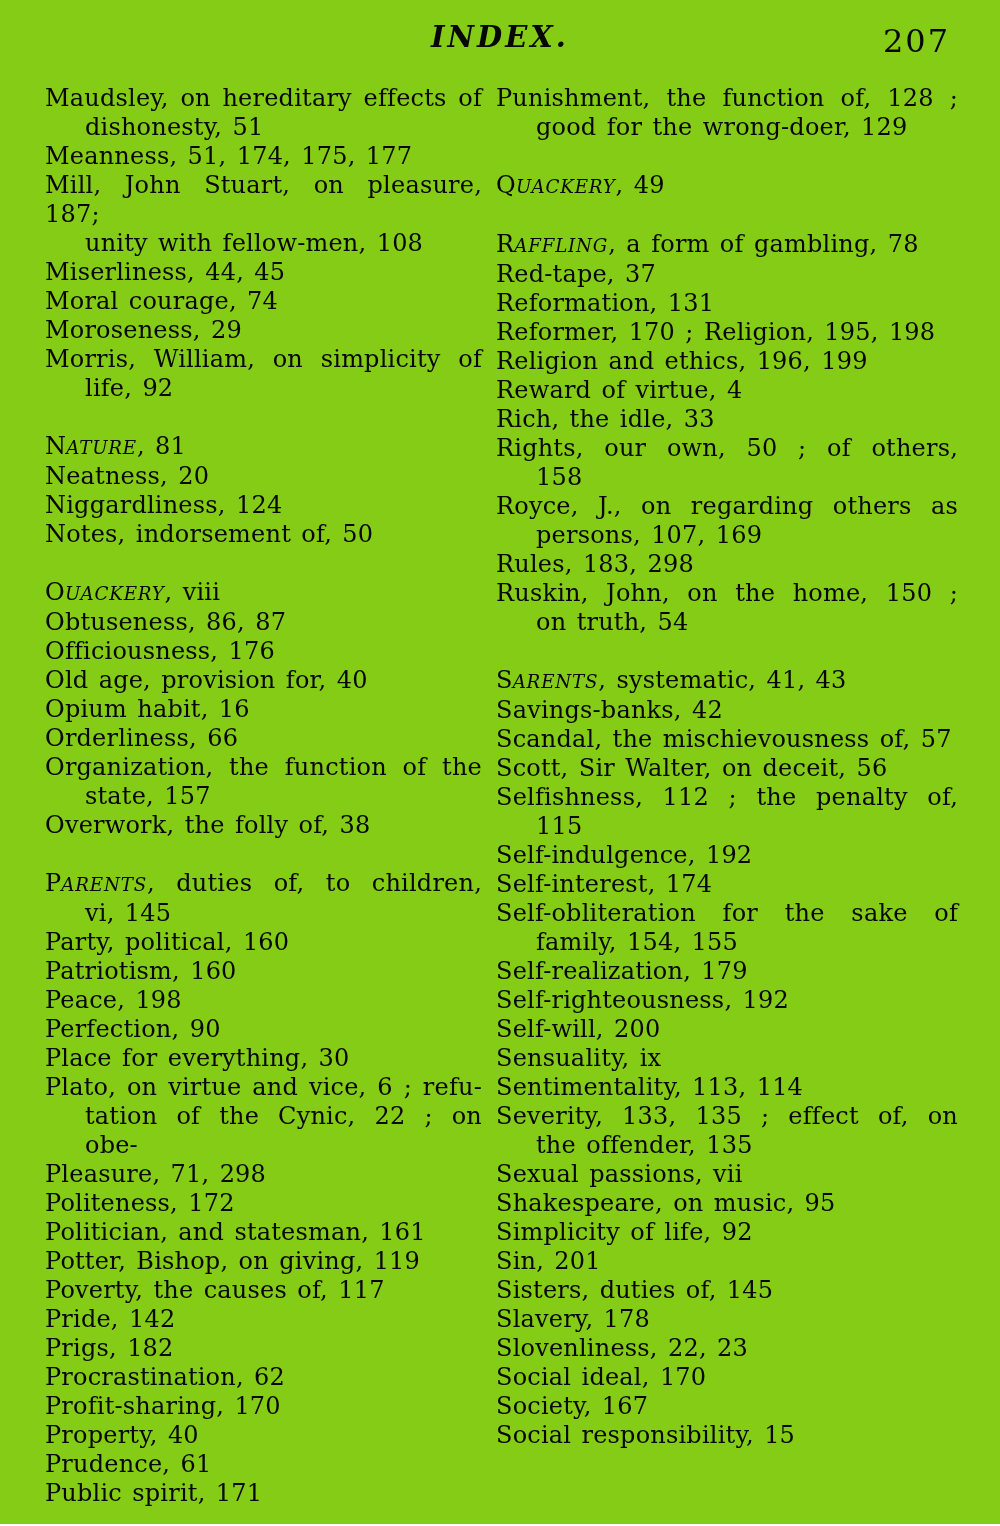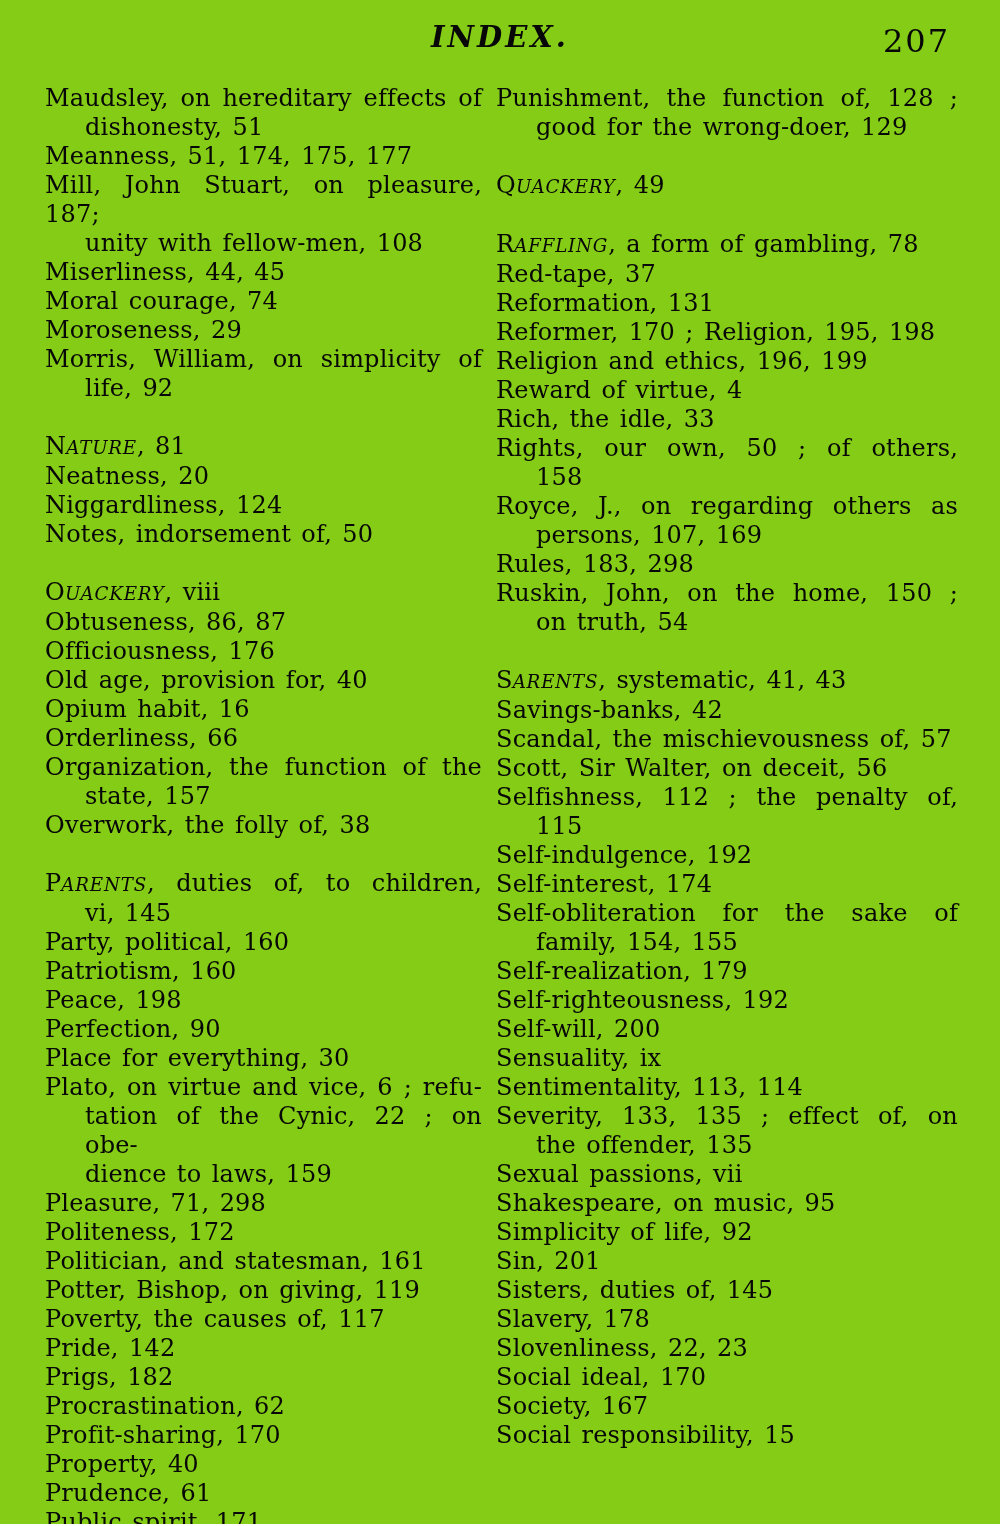--- a/index.html
+++ b/index.html
@@ -105,21 +105,20 @@
         <div class="line">Overwork, the folly of, 38</div>
         <div class="line gap just"><span>P</span><span class="sc-rest">ARENTS</span>, duties of, to children,</div>
         <div class="line indent">vi, 145</div>
         <div class="line">Party, political, 160</div>
         <div class="line">Patriotism, 160</div>
         <div class="line">Peace, 198</div>
         <div class="line">Perfection, 90</div>
         <div class="line">Place for everything, 30</div>
         <div class="line just">Plato, on virtue and vice, 6 ; refu-</div>
         <div class="line indent just">tation of the Cynic, 22 ; on obe-</div>
-        <div class="line indent">dience to laws, 159</div>
         <div class="line">Pleasure, 71, 298</div>
         <div class="line">Politeness, 172</div>
         <div class="line">Politician, and statesman, 161</div>
         <div class="line">Potter, Bishop, on giving, 119</div>
         <div class="line">Poverty, the causes of, 117</div>
         <div class="line">Pride, 142</div>
         <div class="line">Prigs, 182</div>
         <div class="line">Procrastination, 62</div>
         <div class="line">Profit-sharing, 170</div>
         <div class="line">Property, 40</div>

